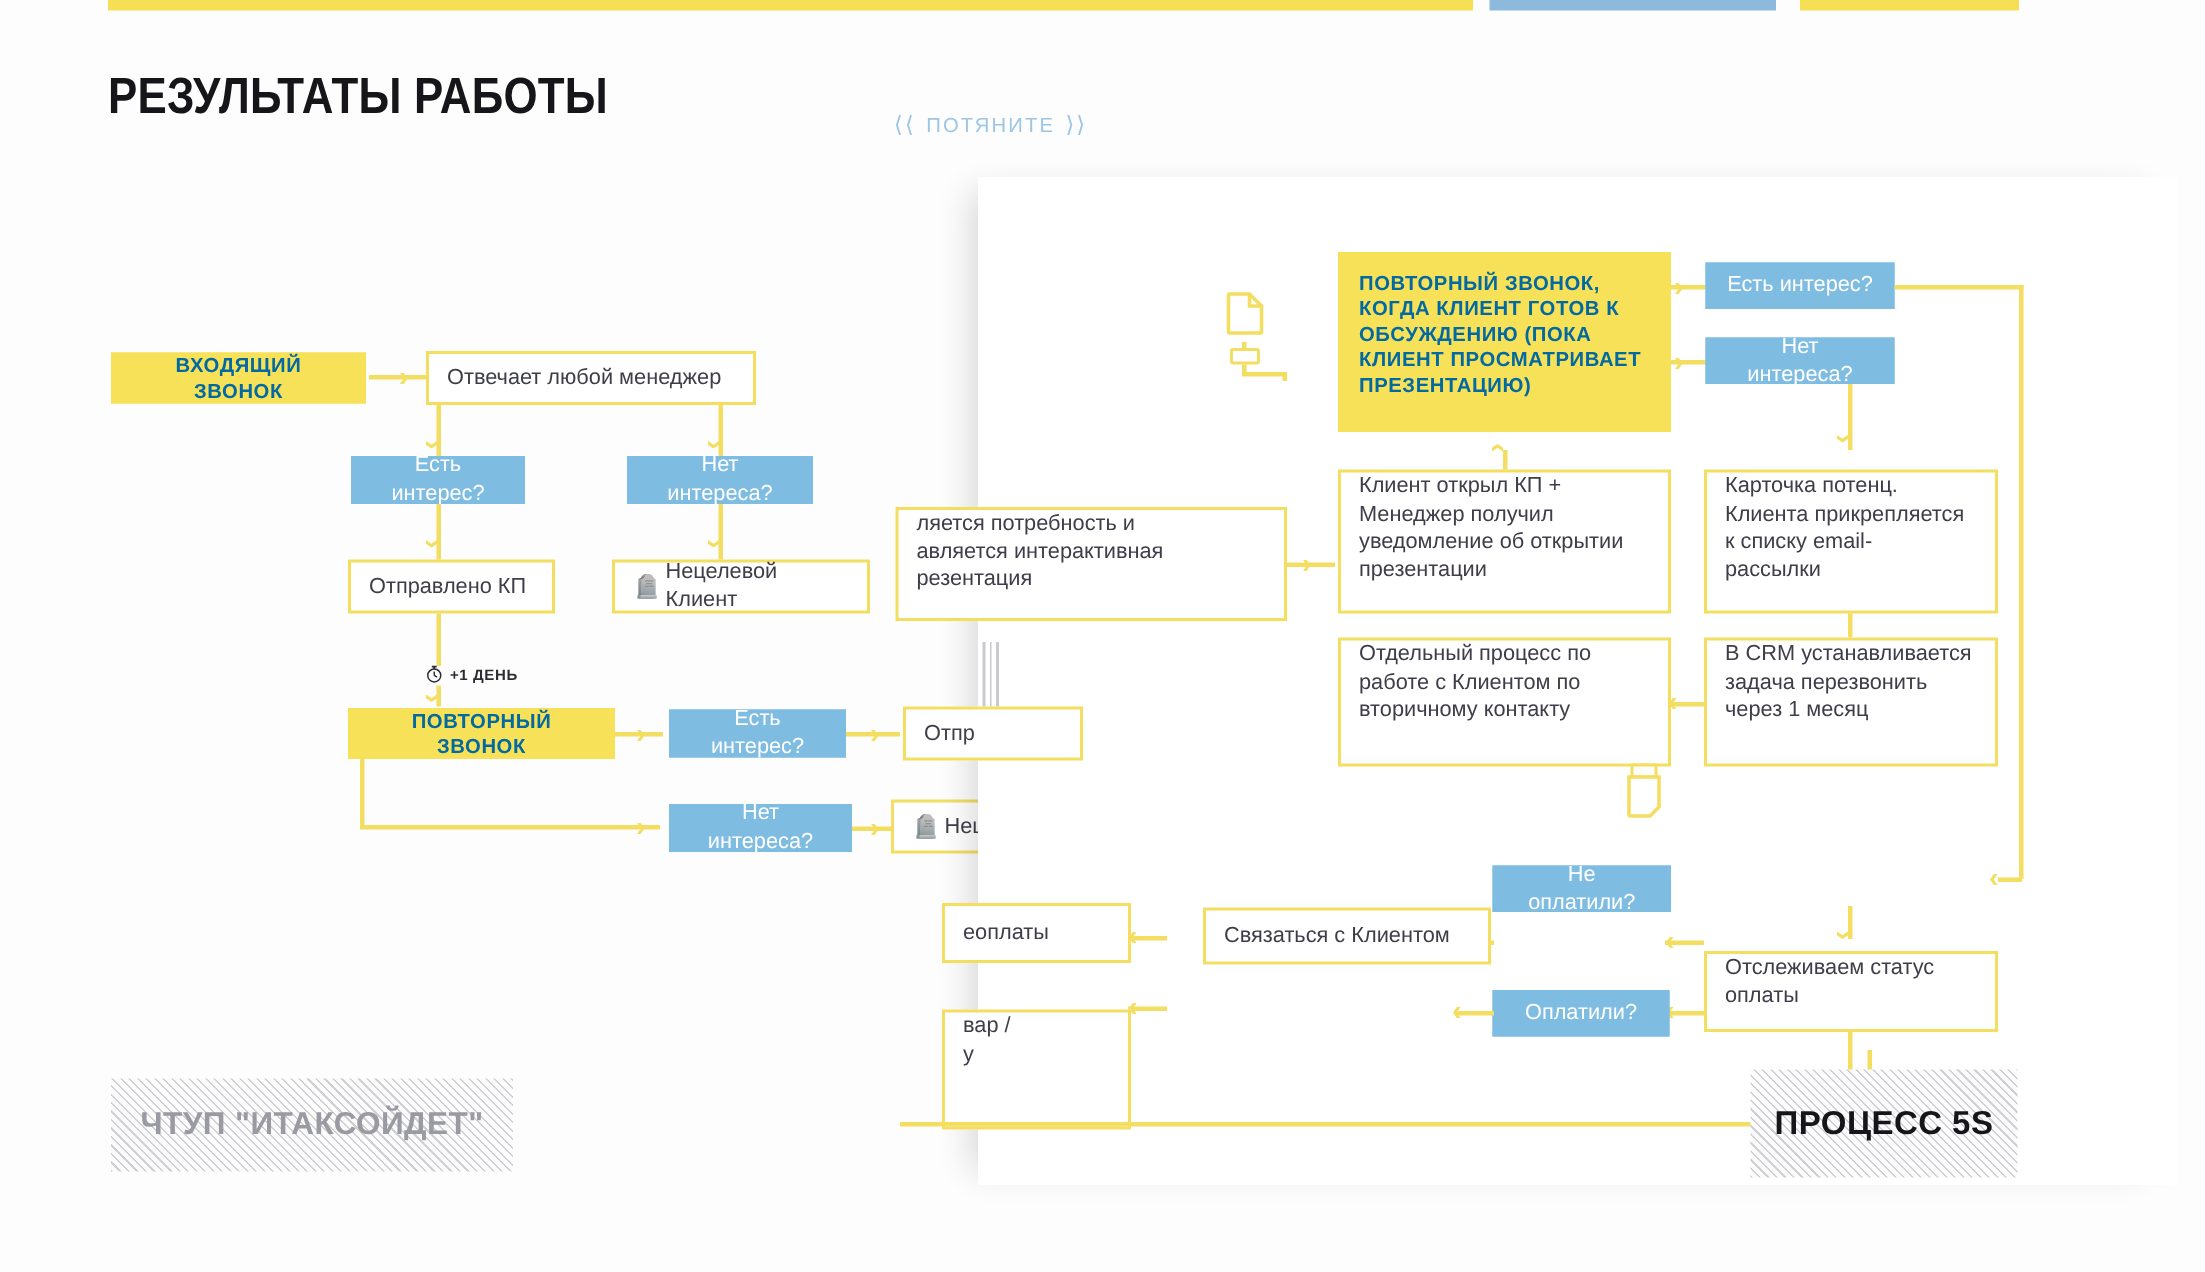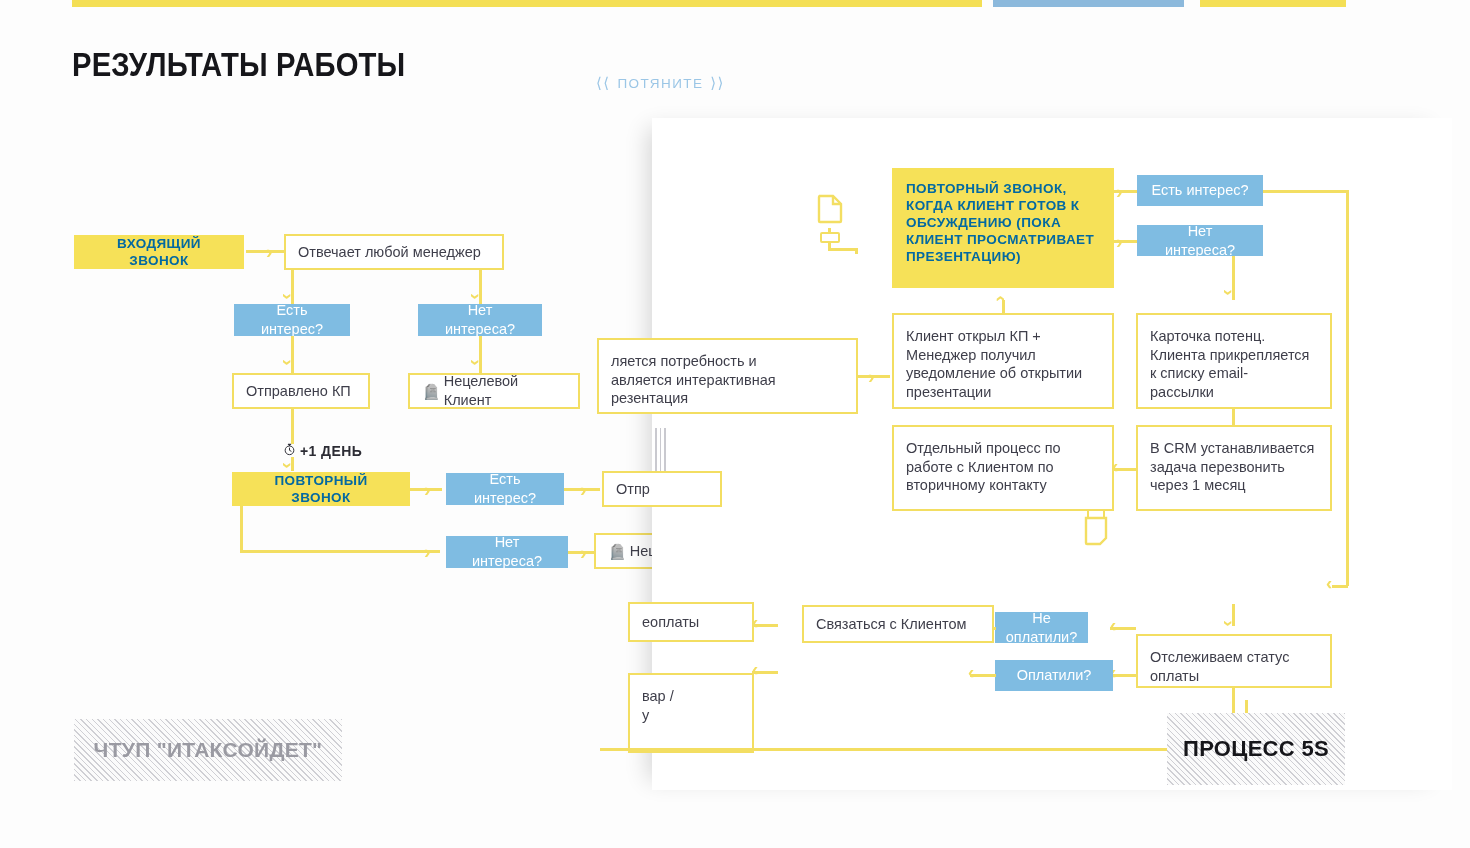--- a/index.html
+++ b/index.html
@@ -29,21 +29,21 @@
     display:flex; align-items:center; gap:7px;
   }
   #pull-hint .chev { font-size:15px; color:#9bc6e6; }
 
   
   #canvas { position:absolute; left:0; top:0; width:1470px; height:848px; }
 
   .node {
     position:absolute;
     display:flex; align-items:center;
-    padding:12px 12px;
+    padding:0 12px;
     font-size:14.5px; line-height:1.28;
     white-space:pre-line;
   }
   .n-white { background:#ffffff; border:2px solid #F3DE62; color:#3e3e4a; }
   .n-yellow{ background:#F6E158; border:2px solid #F6E158; color:#0369a1;
              font-weight:bold; font-size:13.5px; letter-spacing:.4px;
              line-height:1.26; }
   .n-blue  { background:#7FBCE2; border:2px solid #7FBCE2; color:#ffffff;
              font-size:14.5px; }
   .n-center{ justify-content:center; text-align:center; }
@@ -52,22 +52,22 @@
 
   
   .ln { position:absolute; background:#F3DE62; }
   .ln.h { height:3px; }
   .ln.v { width:3px; }
 
   
   .chv { position:absolute; font-size:19px; color:#F3DE62; line-height:1; font-weight:bold;}
 
   
-  .timer { position:absolute; display:flex; align-items:flex-start; gap:4px;
-           font-size:14px; font-weight:bold; color:#2c2c34; letter-spacing:.4px; }
+  .timer { position:absolute; display:flex; align-items:flex-end; gap:4px;
+           font-size:10px; font-weight:bold; color:#2c2c34; letter-spacing:.4px; }
   .timer svg { display:block; }
 
   
   .docicon { position:absolute; }
 
   
   .hatch {
     position:absolute; display:flex; align-items:center; justify-content:center;
     background-image:repeating-linear-gradient(45deg,#cfcfd4 0 1px,transparent 1px 4px);
     background-color:#fbfbfb;
@@ -250,21 +250,21 @@
     <div class="ln h" style="left: 1263px; top: 190px; width: 86px; pointer-events: auto;"></div>
     <div class="ln v" style="left: 1346px; top: 190px; height: 396px; pointer-events: auto;"></div>
     <div class="ln h" style="left: 1332px; top: 585px; width: 16px; pointer-events: auto;"></div>
     <div class="chv" style="left: 1326px; top: 577px; transform: rotate(180deg); pointer-events: auto;">›</div>
     <div class="ln v" style="left: 1232px; top: 604px; height: 22px; pointer-events: auto;"></div>
     <div class="chv" style="left: 1226px; top: 614px; transform: rotate(90deg); pointer-events: auto;">›</div>
     <div class="node n-white" style="left: 1136px; top: 634px; width: 196px; height: 54px; align-items: flex-start; pointer-events: auto;">Отслеживаем статус
 оплаты</div>
     <div class="ln h" style="left: 1110px; top: 627px; width: 26px; pointer-events: auto;"></div>
     <div class="chv" style="left: 1110px; top: 619px; transform: rotate(180deg); pointer-events: auto;">›</div>
-    <div class="node n-blue n-center" style="left: 995px; top: 612px; width: 93px; height: 31px; pointer-events: auto;">Не оплатили?</div>
+    <div class="node n-blue n-center" style="left: 995px; top: 577px; width: 119px; height: 31px; pointer-events: auto;">Не оплатили?</div>
     <div class="ln h" style="left: 970px; top: 627px; width: 26px; pointer-events: auto;"></div>
     <div class="chv" style="left: 968px; top: 619px; transform: rotate(180deg); pointer-events: auto;">›</div>
     <div class="node n-white" style="left: 778px; top: 605px; width: 192px; height: 38px; pointer-events: auto; margin-left: 24px;">Связаться с Клиентом</div>
     <div class="ln h" style="left: 1110px; top: 674px; width: 26px; pointer-events: auto;"></div>
     <div class="chv" style="left: 1110px; top: 666px; transform: rotate(180deg); pointer-events: auto;">›</div>
     <div class="node n-blue n-center" style="left: 995px; top: 660px; width: 118px; height: 31px; pointer-events: auto;">Оплатили?</div>
     <div class="ln h" style="left: 970px; top: 674px; width: 26px; pointer-events: auto;"></div>
     <div class="chv" style="left: 968px; top: 666px; transform: rotate(180deg); pointer-events: auto;">›</div>
     <div class="ln h" style="left: 752px; top: 624px; width: 26px; pointer-events: auto;"></div>
     <div class="chv" style="left: 752px; top: 616px; transform: rotate(180deg); pointer-events: auto;">›</div>

